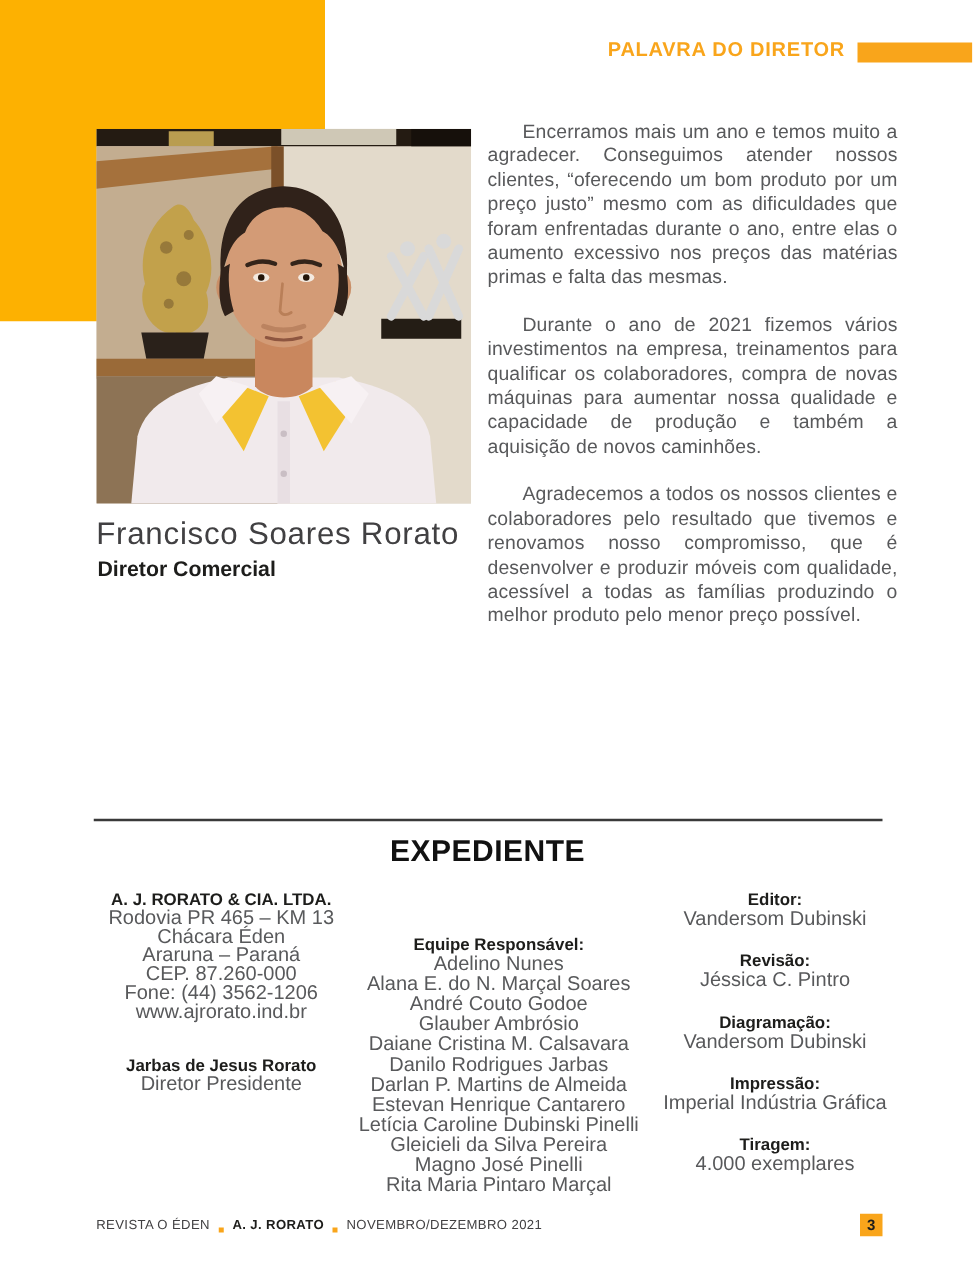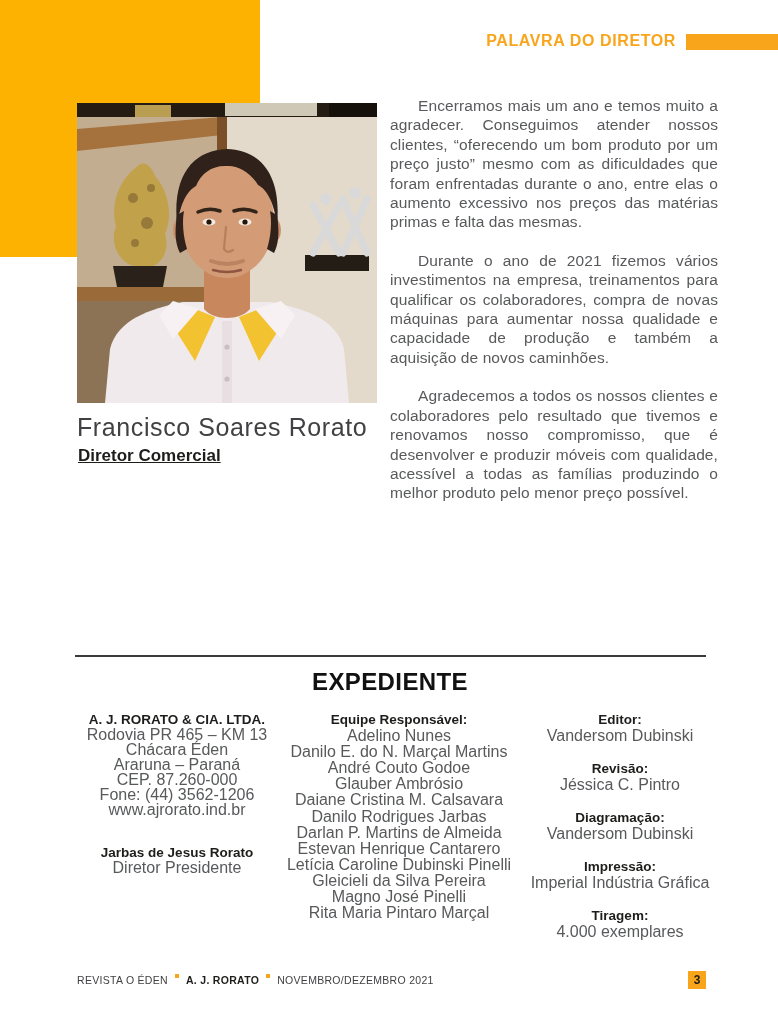--- a/index.html
+++ b/index.html
@@ -53,21 +53,20 @@
     font-weight: 400;
     letter-spacing: 0.6px;
     color: #414042;
   }
   .director-role {
     position: absolute;
     left: 78px; top: 446px;
     font-size: 17px;
     font-weight: 700;
     color: #1D1D1B;
-    text-decoration: underline;
   }
 
   
   .article {
     position: absolute;
     left: 390px; top: 96px;
     width: 328px;
   }
   .article p {
     margin: 0 0 19px 0;
@@ -106,31 +105,31 @@
     color: #58595B;
   }
   .exp-col2 .exp-line { line-height: 16.1px; }
   .exp-col3 .exp-line { line-height: 16px; }
   .exp-bold {
     font-size: 13.5px;
     line-height: 15px;
     font-weight: 700;
     color: #1D1D1B;
   }
-  .exp-col2 .exp-bold { line-height: 16.1px; }
+  .exp-col2 .exp-bold { line-height: 16.1px; margin-top: 36px; }
   .exp-col3 .exp-bold { line-height: 16px; }
   .president-name { margin-top: 28px; }
   .credit-group { margin-bottom: 17px; }
 
   
   .footer {
     position: absolute;
     left: 77px; top: 974px;
     display: flex;
-    align-items: flex-start;
+    align-items: flex-end;
     gap: 7px;
     font-size: 10.5px;
     letter-spacing: 0.3px;
     color: #414042;
   }
   .footer .footer-bold { font-weight: 700; color: #1D1D1B; }
   .footer .dot {
     width: 4px; height: 4px;
     background: #F9A51B;
     display: inline-block;
@@ -231,21 +230,21 @@
     <div class="exp-line">CEP. 87.260-000</div>
     <div class="exp-line">Fone: (44) 3562-1206</div>
     <div class="exp-line">www.ajrorato.ind.br</div>
     <div class="exp-bold president-name">Jarbas de Jesus Rorato</div>
     <div class="exp-line">Diretor Presidente</div>
   </div>
 
   <div class="exp-col exp-col2">
     <div class="exp-bold">Equipe Responsável:</div>
     <div class="exp-line">Adelino Nunes</div>
-    <div class="exp-line">Danilo E. do N. Marçal Martins</div>
+    <div class="exp-line">Alana E. do N. Marçal Soares</div>
     <div class="exp-line">André Couto Godoe</div>
     <div class="exp-line">Glauber Ambrósio</div>
     <div class="exp-line">Daiane Cristina M. Calsavara</div>
     <div class="exp-line">Danilo Rodrigues Jarbas</div>
     <div class="exp-line">Darlan P. Martins de Almeida</div>
     <div class="exp-line">Estevan Henrique Cantarero</div>
     <div class="exp-line">Letícia Caroline Dubinski Pinelli</div>
     <div class="exp-line">Gleicieli da Silva Pereira</div>
     <div class="exp-line">Magno José Pinelli</div>
     <div class="exp-line">Rita Maria Pintaro Marçal</div>

